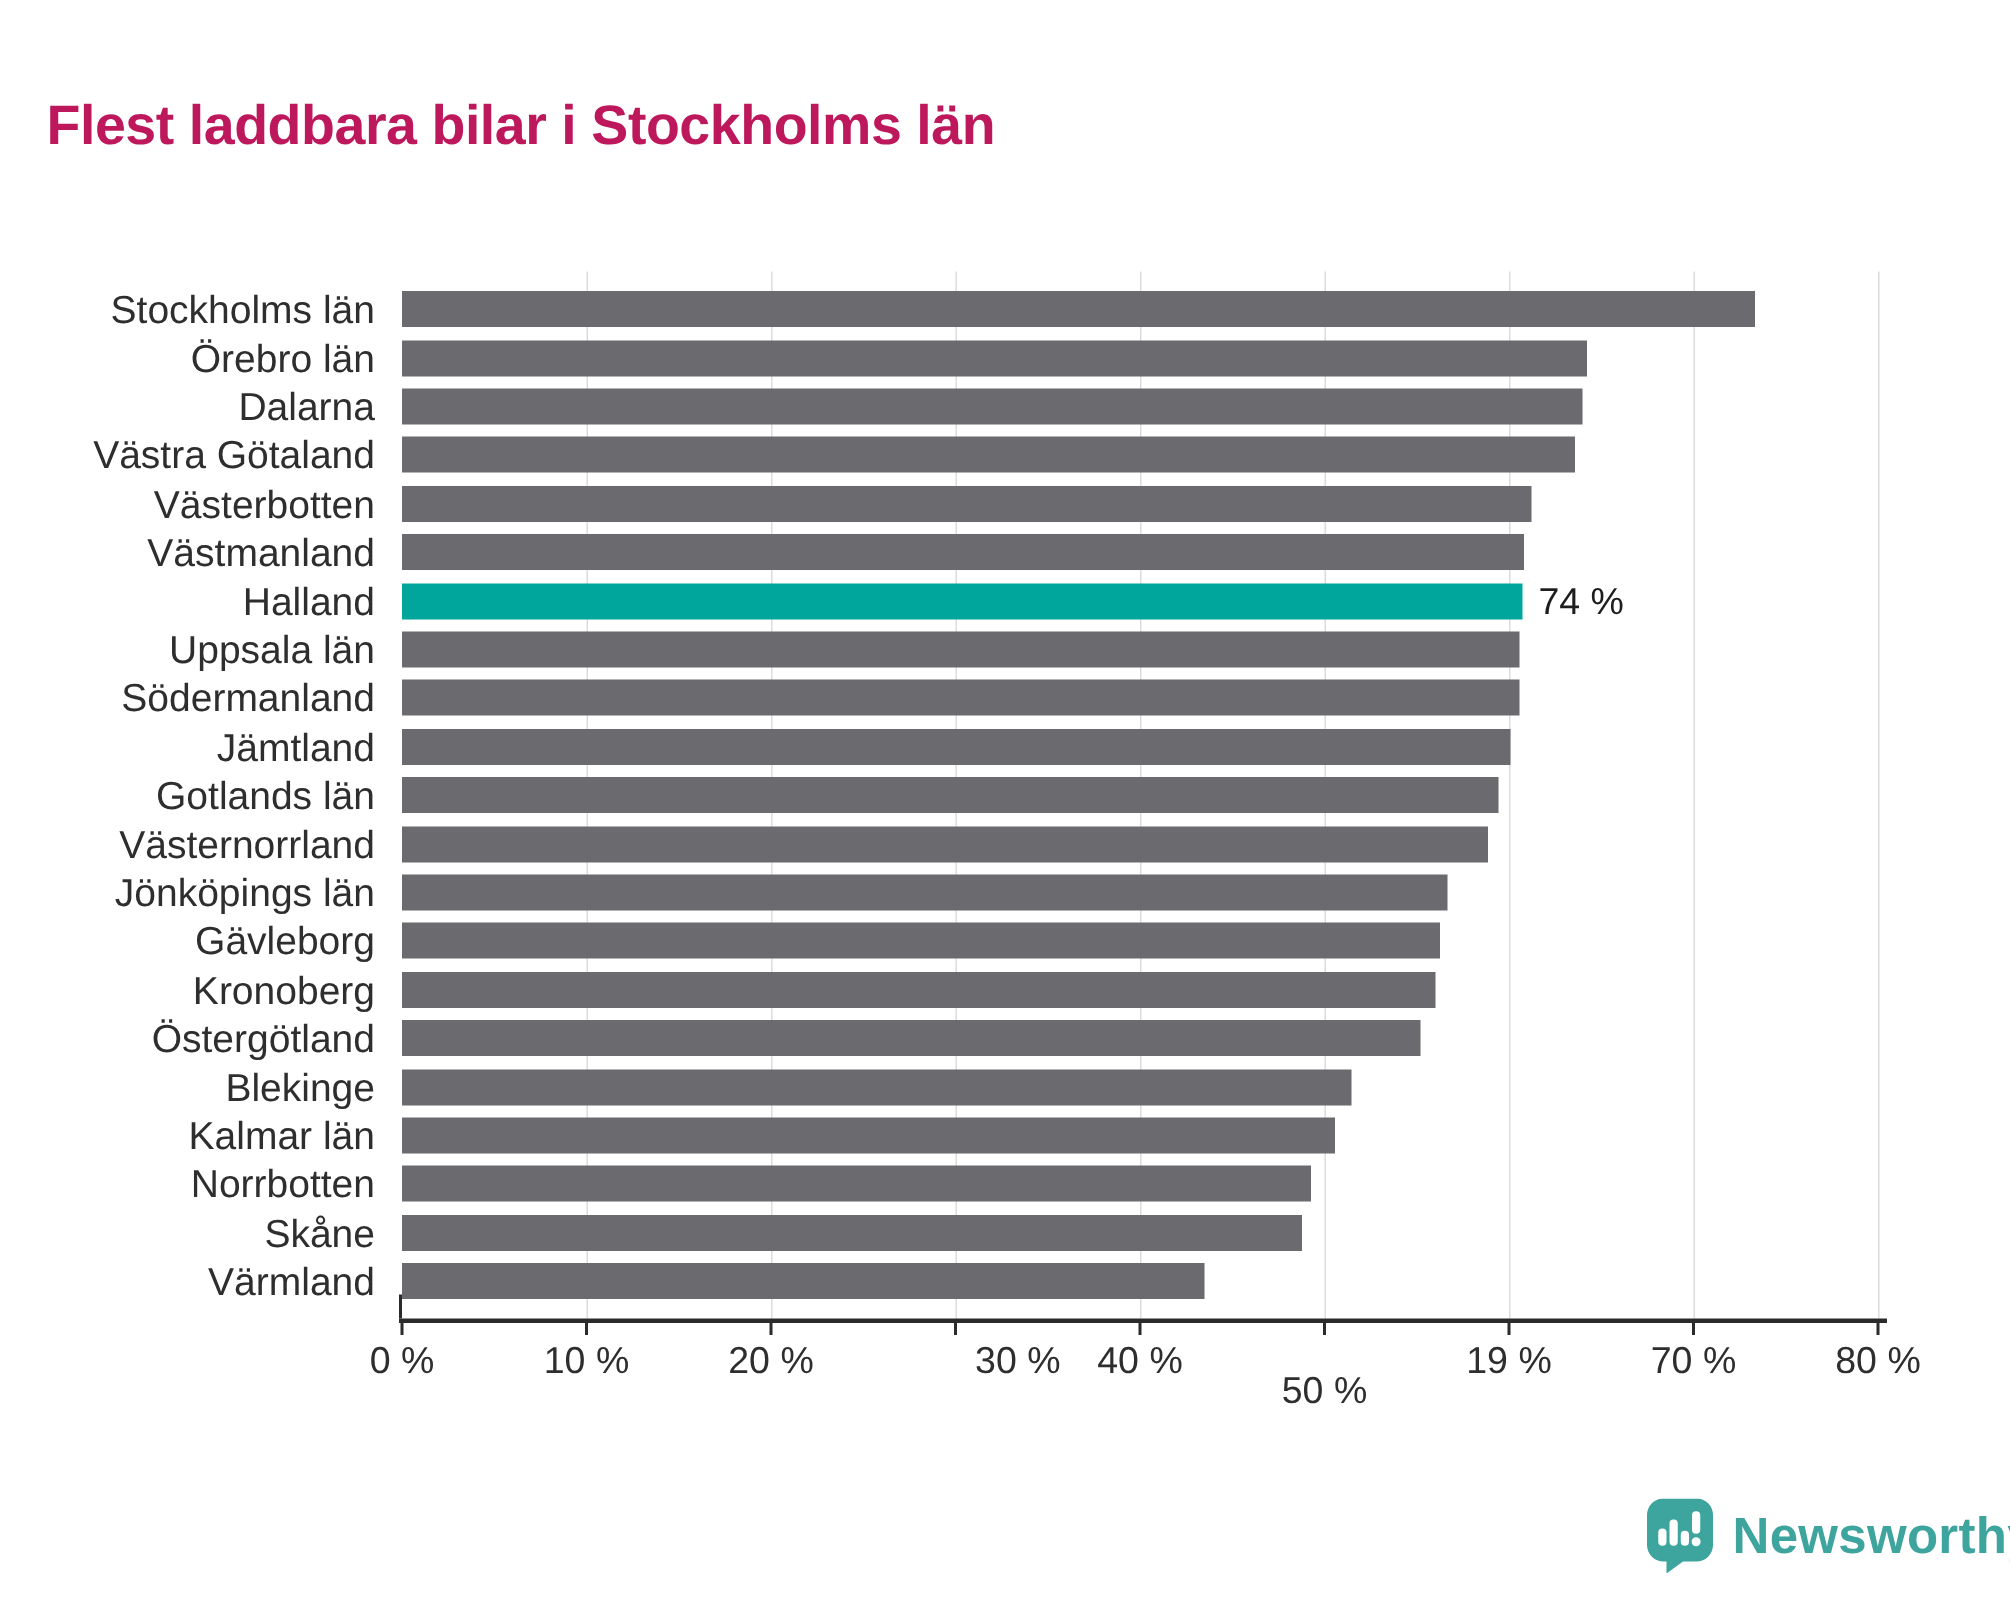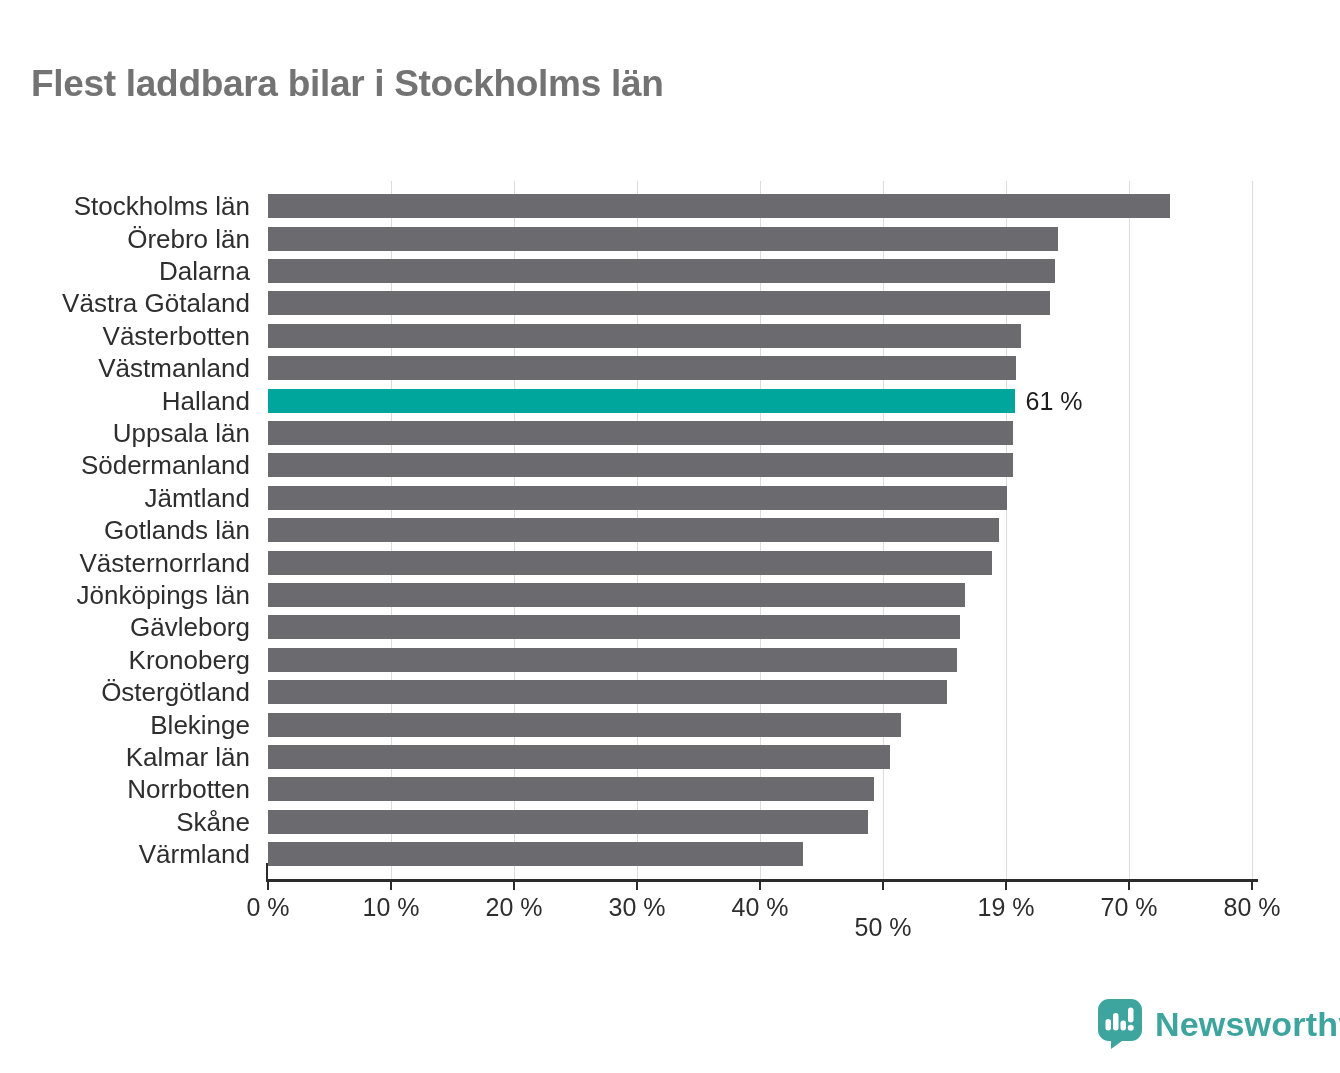--- a/index.html
+++ b/index.html
@@ -10,21 +10,21 @@
     background: #ffffff;
     font-family: "Liberation Sans", sans-serif;
     overflow: hidden;
   }
   .title {
     position: absolute;
     left: 31px;
     top: 38px;
     font-size: 37px;
     font-weight: 700;
-    color: #737373;
+    color: #be185d;
     letter-spacing: -0.3px;
     white-space: nowrap;
   }
   .subtitle {
     position: absolute;
     left: 31px;
     top: 106px;
     font-size: 29px;
     font-weight: 400;
     color: #1e1e1e;
@@ -93,21 +93,21 @@
       <div class="bar" style="position: absolute; left: 268px; top: 259px; width: 787.2px; height: 24px; background: rgb(106, 106, 111);"></div>
       <div class="cat-label" style="right: 1090px; top: 256px; position: absolute;">Dalarna</div>
       <div class="bar" style="position: absolute; left: 268px; top: 291.4px; width: 782.28px; height: 24px; background: rgb(106, 106, 111);"></div>
       <div class="cat-label" style="right: 1090px; top: 288.4px; position: absolute;">Västra Götaland</div>
       <div class="bar" style="position: absolute; left: 268px; top: 323.8px; width: 752.76px; height: 24px; background: rgb(106, 106, 111);"></div>
       <div class="cat-label" style="right: 1090px; top: 320.8px; position: absolute;">Västerbotten</div>
       <div class="bar" style="position: absolute; left: 268px; top: 356.2px; width: 747.84px; height: 24px; background: rgb(106, 106, 111);"></div>
       <div class="cat-label" style="right: 1090px; top: 353.2px; position: absolute;">Västmanland</div>
       <div class="bar" style="position: absolute; left: 268px; top: 388.6px; width: 746.61px; height: 24px; background: rgb(0, 165, 155);"></div>
       <div class="cat-label" style="right: 1090px; top: 385.6px; position: absolute;">Halland</div>
-      <div class="value-label" style="left: 1025.61px; top: 386.6px; position: absolute;">61 %</div>
+      <div class="value-label" style="left: 1025.61px; top: 386.6px; position: absolute;">74 %</div>
       <div class="bar" style="position: absolute; left: 268px; top: 421px; width: 745.38px; height: 24px; background: rgb(106, 106, 111);"></div>
       <div class="cat-label" style="right: 1090px; top: 418px; position: absolute;">Uppsala län</div>
       <div class="bar" style="position: absolute; left: 268px; top: 453.4px; width: 745.38px; height: 24px; background: rgb(106, 106, 111);"></div>
       <div class="cat-label" style="right: 1090px; top: 450.4px; position: absolute;">Södermanland</div>
       <div class="bar" style="position: absolute; left: 268px; top: 485.8px; width: 739.23px; height: 24px; background: rgb(106, 106, 111);"></div>
       <div class="cat-label" style="right: 1090px; top: 482.8px; position: absolute;">Jämtland</div>
       <div class="bar" style="position: absolute; left: 268px; top: 518.2px; width: 730.62px; height: 24px; background: rgb(106, 106, 111);"></div>
       <div class="cat-label" style="right: 1090px; top: 515.2px; position: absolute;">Gotlands län</div>
       <div class="bar" style="position: absolute; left: 268px; top: 550.6px; width: 724.47px; height: 24px; background: rgb(106, 106, 111);"></div>
       <div class="cat-label" style="right: 1090px; top: 547.6px; position: absolute;">Västernorrland</div>
@@ -131,21 +131,21 @@
       <div class="cat-label" style="right: 1090px; top: 839.2px; position: absolute;">Värmland</div>
       <div class="axis-line" style="position: absolute; left: 266px; top: 879px; width: 992px; height: 3px; background: rgb(43, 43, 43);"></div>
       <div style="position: absolute; left: 266px; top: 863px; width: 2px; height: 16px; background: rgb(43, 43, 43);"></div>
       <div class="axis-tick" style="position: absolute; left: 267px; top: 882px; width: 2px; height: 8px; background: rgb(43, 43, 43);"></div>
       <div class="tick-label" style="left: 198px; top: 893px; position: absolute;">0 %</div>
       <div class="axis-tick" style="position: absolute; left: 390px; top: 882px; width: 2px; height: 8px; background: rgb(43, 43, 43);"></div>
       <div class="tick-label" style="left: 321px; top: 893px; position: absolute;">10 %</div>
       <div class="axis-tick" style="position: absolute; left: 513px; top: 882px; width: 2px; height: 8px; background: rgb(43, 43, 43);"></div>
       <div class="tick-label" style="left: 444px; top: 893px; position: absolute;">20 %</div>
       <div class="axis-tick" style="position: absolute; left: 636px; top: 882px; width: 2px; height: 8px; background: rgb(43, 43, 43);"></div>
-      <div class="tick-label" style="left: 567px; top: 893px; position: absolute;">30 %</div>
+      <div class="tick-label" style="left: 567px; top: 893px; position: absolute; text-align: right;">30 %</div>
       <div class="axis-tick" style="position: absolute; left: 759px; top: 882px; width: 2px; height: 8px; background: rgb(43, 43, 43);"></div>
       <div class="tick-label" style="left: 690px; top: 893px; position: absolute;">40 %</div>
       <div class="axis-tick" style="position: absolute; left: 882px; top: 882px; width: 2px; height: 8px; background: rgb(43, 43, 43);"></div>
       <div class="tick-label" style="left: 813px; top: 893px; position: absolute; margin-top: 20px;">50 %</div>
       <div class="axis-tick" style="position: absolute; left: 1005px; top: 882px; width: 2px; height: 8px; background: rgb(43, 43, 43);"></div>
       <div class="tick-label" style="left: 936px; top: 893px; position: absolute;">19 %</div>
       <div class="axis-tick" style="position: absolute; left: 1128px; top: 882px; width: 2px; height: 8px; background: rgb(43, 43, 43);"></div>
       <div class="tick-label" style="left: 1059px; top: 893px; position: absolute;">70 %</div>
       <div class="axis-tick" style="position: absolute; left: 1251px; top: 882px; width: 2px; height: 8px; background: rgb(43, 43, 43);"></div>
       <div class="tick-label" style="left: 1182px; top: 893px; position: absolute;">80 %</div>

